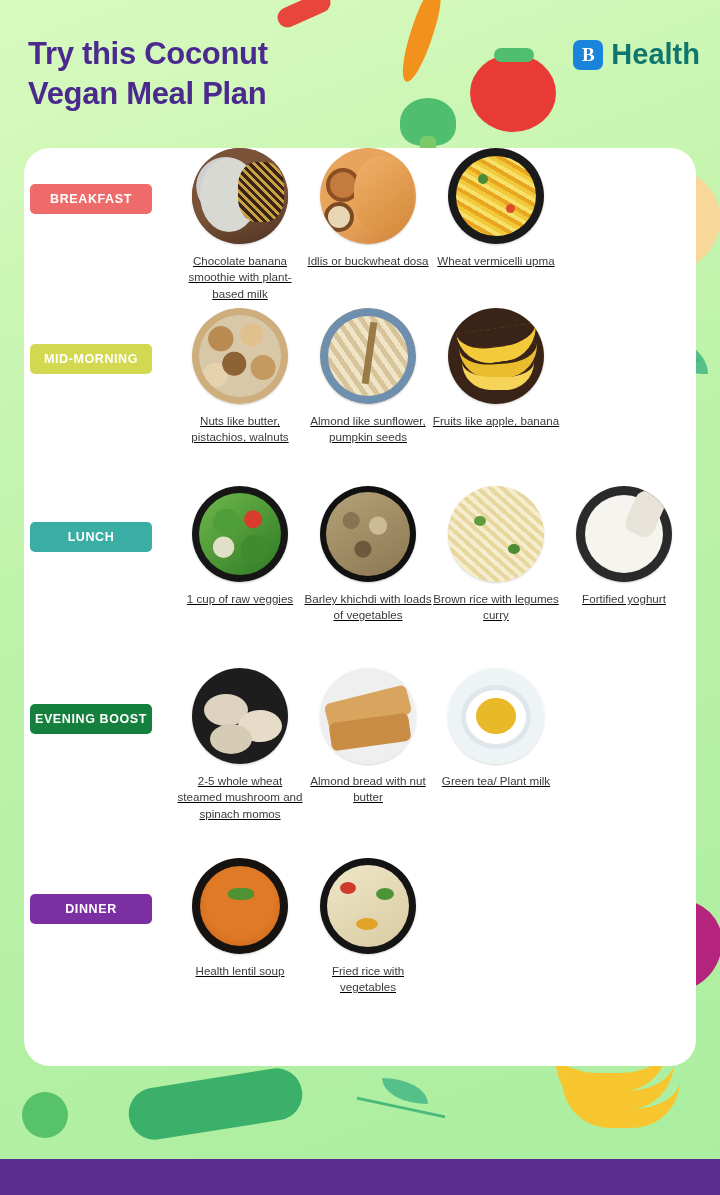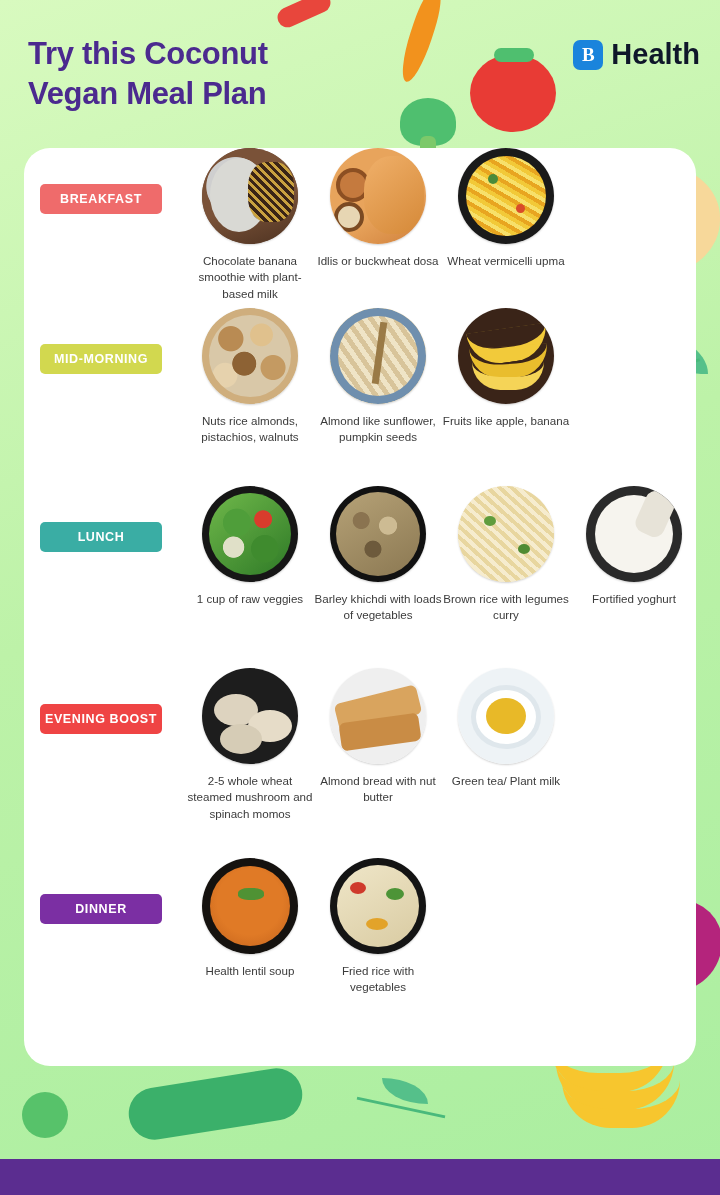--- a/index.html
+++ b/index.html
@@ -56,39 +56,39 @@
     background: #1a84dc;
     color: #fff;
     font-size: 19px;
     font-weight: bold;
     display: flex; align-items: center; justify-content: center;
     font-family: "Liberation Serif", serif;
   }
   .brand-name {
     font-size: 29px;
     font-weight: bold;
-    color: #0f172a;
+    color: #0f766e;
   }
 
   
   .card {
     position: absolute;
     top: 148px;
     left: 24px;
     width: 672px;
     height: 918px;
     background: #ffffff;
     border-radius: 26px;
   }
 
   .row {
     position: relative;
     display: flex;
     align-items: flex-start;
-    padding-left: 16px;
+    padding-left: 6px;
   }
 
   .tag {
     width: 122px;
     min-height: 30px;
     border-radius: 5px;
     color: #fff;
     font-size: 12.5px;
     font-weight: bold;
     letter-spacing: 0.6px;
@@ -99,20 +99,21 @@
     flex: 0 0 122px;
     padding: 6px 4px;
     line-height: 1.15;
   }
 
   .items {
     display: flex;
     flex: 1;
     padding-left: 24px;
     gap: 0;
+    text-decoration: underline;
   }
   .item {
     width: 128px;
     display: flex;
     flex-direction: column;
     align-items: center;
     text-align: center;
   }
   .thumb {
     width: 96px;
@@ -261,21 +262,21 @@
       </div>
       <div class="row" style="position: absolute; top: 160px; left: 0px; right: 0px;">
         <div class="tag" style="background: rgb(210, 216, 79); margin-top: 36px;">MID-MORNING</div>
         <div class="items">
           <div class="item">
             <div class="thumb">
               <div class="inner" style="background:#d9c8a8"></div>
               <div class="inner" style="background:radial-gradient(circle at 30% 32%,#b98b53 0 13%,transparent 14%),radial-gradient(circle at 62% 28%,#e0c18d 0 12%,transparent 13%),radial-gradient(circle at 44% 58%,#8d6234 0 15%,transparent 16%),radial-gradient(circle at 74% 62%,#c49a62 0 13%,transparent 14%),radial-gradient(circle at 24% 70%,#e6d2ad 0 12%,transparent 13%)"></div>
               <div style="position:absolute;inset:0;border-radius:50%;box-shadow:inset 0 0 0 7px #cfae7d"></div>
             </div>
-            <div class="caption">Nuts rice almonds, pistachios, walnuts</div>
+            <div class="caption">Nuts like butter, pistachios, walnuts</div>
           </div>
           <div class="item">
             <div class="thumb">
               <div class="inner" style="background:#e3d5b5"></div>
               <div class="inner" style="background:repeating-linear-gradient(55deg,#d8c49a 0 5px,#efe4c6 5px 10px)"></div>
               <div style="position:absolute;inset:0;border-radius:50%;box-shadow:inset 0 0 0 8px #6f8fae"></div>
               <div style="position:absolute;left:46px;top:14px;width:7px;height:62px;background:#9a7a46;transform:rotate(8deg)"></div>
             </div>
             <div class="caption">Almond like sunflower, pumpkin seeds</div>
           </div>
@@ -320,21 +321,21 @@
             <div class="thumb">
               <div class="inner" style="background:#2a2a2a"></div>
               <div style="position:absolute;inset:9px;border-radius:50%;background:#f6f4ee"></div>
               <div style="position:absolute;right:12px;top:6px;width:30px;height:44px;background:#e7e3d8;border-radius:10px;transform:rotate(24deg)"></div>
             </div>
             <div class="caption">Fortified yoghurt</div>
           </div>
         </div>
       </div>
       <div class="row" style="position: absolute; top: 520px; left: 0px; right: 0px;">
-        <div class="tag" style="background: #ef4444; margin-top: 36px;">EVENING BOOST</div>
+        <div class="tag" style="background: #15803d; margin-top: 36px;">EVENING BOOST</div>
         <div class="items">
           <div class="item">
             <div class="thumb">
               <div class="inner" style="background:#1d1d1d"></div>
               <div style="position:absolute;left:12px;top:26px;width:44px;height:32px;border-radius:50%;background:#ddd3bf"></div>
               <div style="position:absolute;left:46px;top:42px;width:44px;height:32px;border-radius:50%;background:#e6dcc8"></div>
               <div style="position:absolute;left:18px;top:56px;width:42px;height:30px;border-radius:50%;background:#d6ccb6"></div>
             </div>
             <div class="caption">2-5 whole wheat steamed mushroom and spinach momos</div>
           </div>

